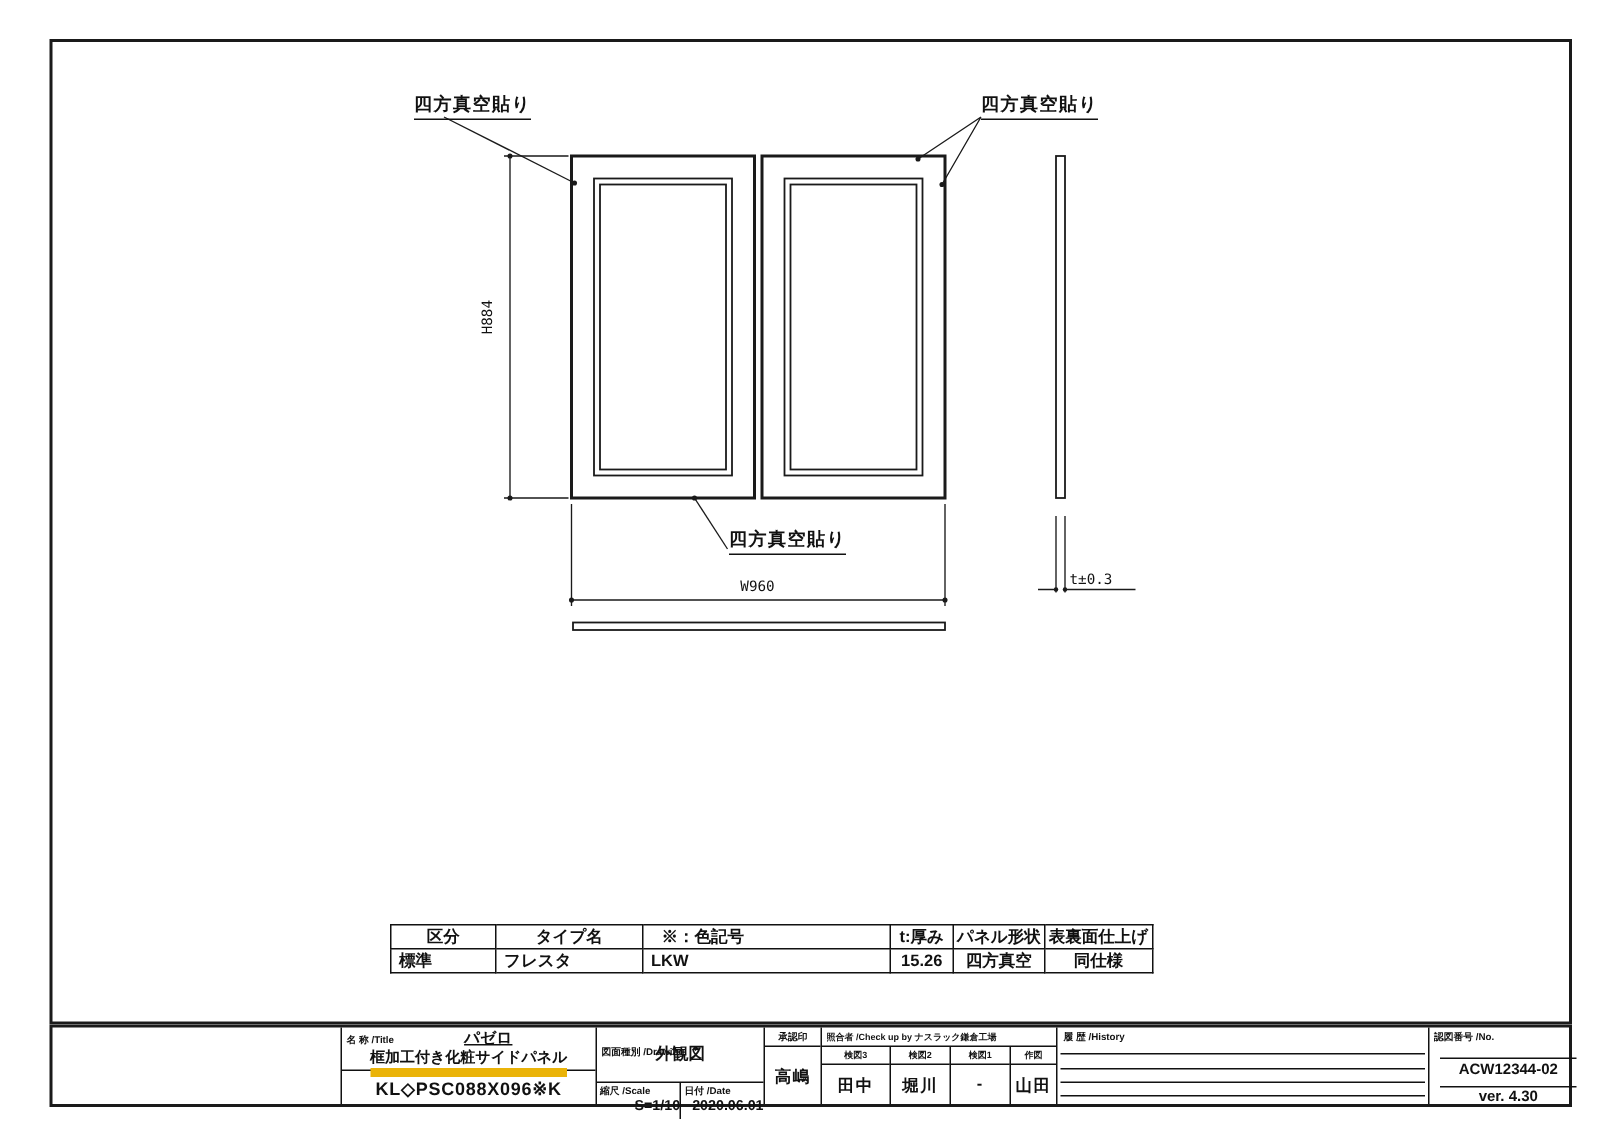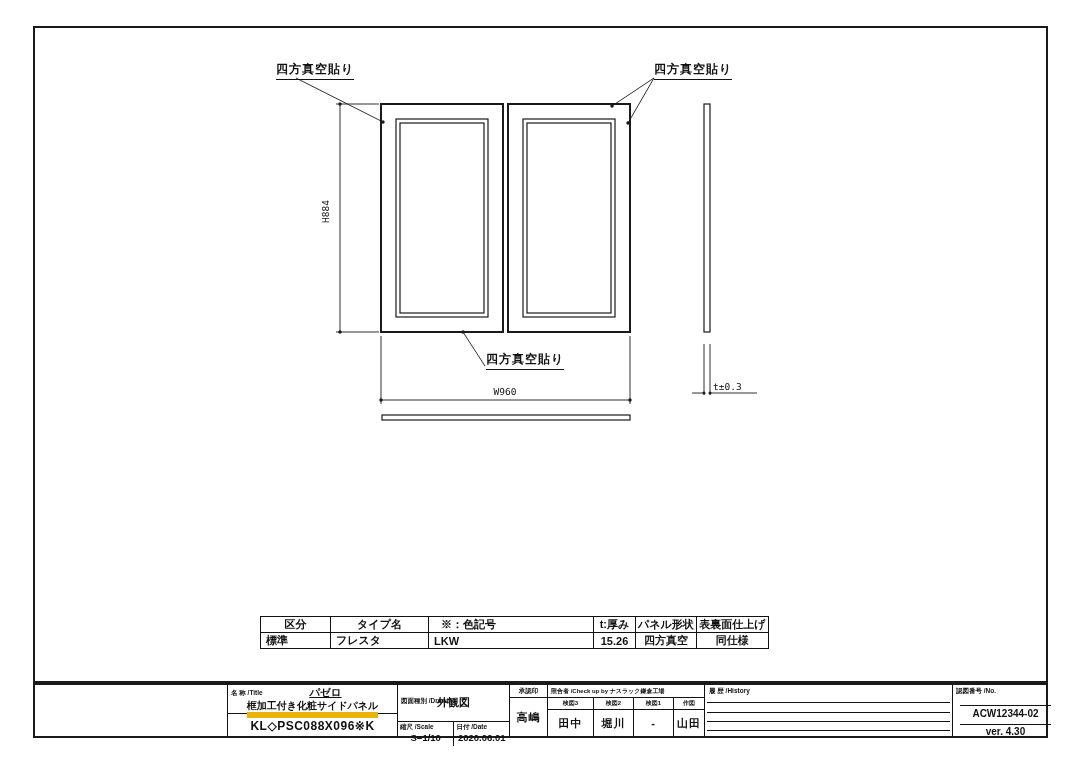--- a/index.html
+++ b/index.html
@@ -66,21 +66,21 @@
     font-size:12px; font-weight:bold; letter-spacing:0.5px; }
 
   .drawing-cell { left:362px; width:112px; }
   .dtype-top { position:relative; height:27px; border-bottom:1.5px solid #111; }
   .dtype-label { position:absolute; left:3px; top:2px; }
   .dtype-value { text-align:center; margin-top:10px; font-size:11px; font-weight:bold; }
   .dtype-bottom { display:flex; height:24px; }
   .subcell { position:relative; width:56px; height:100%; }
   .subcell + .subcell { border-left:1.5px solid #111;padding-left:21px; }
   .subcell .tiny { position:absolute; left:2px; top:1px; }
-  .subcell .val { position:absolute; left:0; right:0; bottom:3px; text-align:center;
+  .subcell .val { position:absolute; left:0; right:0; bottom:3px; text-align:right;
     font-size:9.5px; font-weight:bold; }
 
   .approval-cell { left:474px; width:38px; }
   .app-head { height:13px; border-bottom:1.2px solid #111; display:flex; align-items:center; justify-content:center; }
   .app-name { height:38px; display:flex; align-items:center; justify-content:center;
     font-size:11px; font-weight:bold; letter-spacing:1px; }
 
   .check-cell { left:512px; width:157px; }
   .check-head { height:13px; border-bottom:1.2px solid #111; display:flex; align-items:center; padding-left:3px; overflow:hidden; }
   .check-head .tiny { font-size:6px; }

